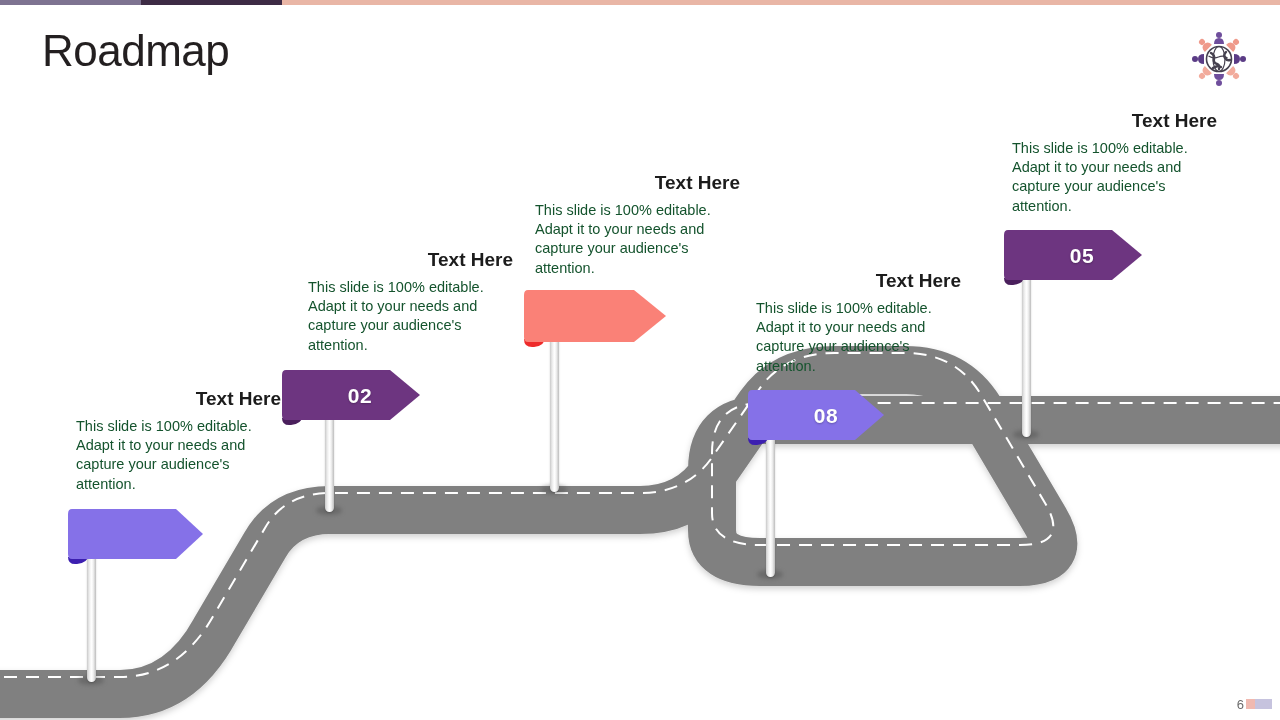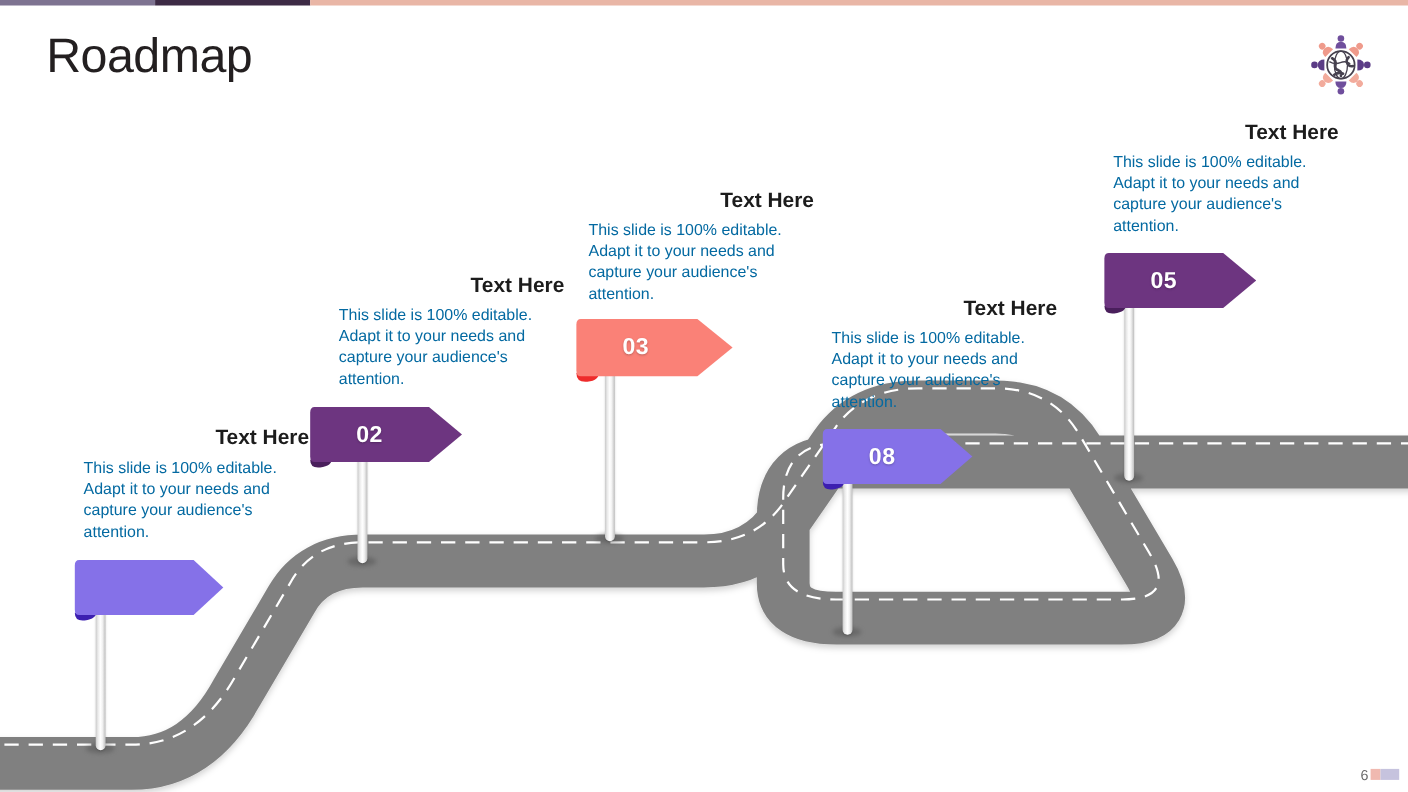--- a/index.html
+++ b/index.html
@@ -70,21 +70,21 @@
   .ms-heading {
     font-size: 19px;
     font-weight: bold;
     color: #1c1c1c;
     margin: 0 0 7px 0;
     line-height: 1.15;
     text-align: right;
   }
   .ms-body {
     font-size: 14.5px;
-    color: #0369a1;
+    color: #14532d;
     line-height: 1.33;
     margin: 0;
   }
 
   
   .pole {
     position: absolute;
     width: 9px;
     border-radius: 5px;
     background: linear-gradient(to right,
@@ -114,20 +114,21 @@
     width: 108px;
     height: 59px;
     display: flex;
     align-items: center;
     justify-content: center;
     font-size: 21px;
     font-weight: bold;
     color: #ffffff;
     text-shadow: 0 1px 2px rgba(0,0,0,0.25);
     letter-spacing: 0.5px;
+    padding-left: 24px;
   }
 
   
   #footer-num {
     position: absolute;
     right: 36px;
     bottom: 8px;
     font-size: 13px;
     color: #6b6b6b;
   }
@@ -285,21 +286,20 @@
       <p class="ms-heading">Text Here</p>
       <p class="ms-body">This slide is 100% editable. Adapt it to your needs and capture your audience's attention.</p>
     </div>
     <div class="pole-base" style="left:541px; top:485px;"></div>
     <div class="pole" style="left:550px; top:292px; height:200px;"></div>
     <div class="flag" style="left:524px; top:286px;">
       <svg width="146" height="61" viewBox="0 0 146 61">
         <path d="M0 53 q0 9 10 8 q11 -1 11 -10 z" fill="#ee2b2b"></path>
         <path d="M4 4 h106 l32 26 l-32 26 h-106 q-4 0 -4 -5 v-42 q0 -5 4 -5 z" fill="#fa8177"></path>
       </svg>
-      <div class="flag-num">03</div>
     </div>
   </div>
 
   <div class="milestone">
     <div class="ms-text" style="left:756px; top:270px;">
       <p class="ms-heading">Text Here</p>
       <p class="ms-body">This slide is 100% editable. Adapt it to your needs and capture your audience's attention.</p>
     </div>
     <div class="pole-base" style="left:757px; top:570px;"></div>
     <div class="pole" style="left:766px; top:392px; height:185px;"></div>

